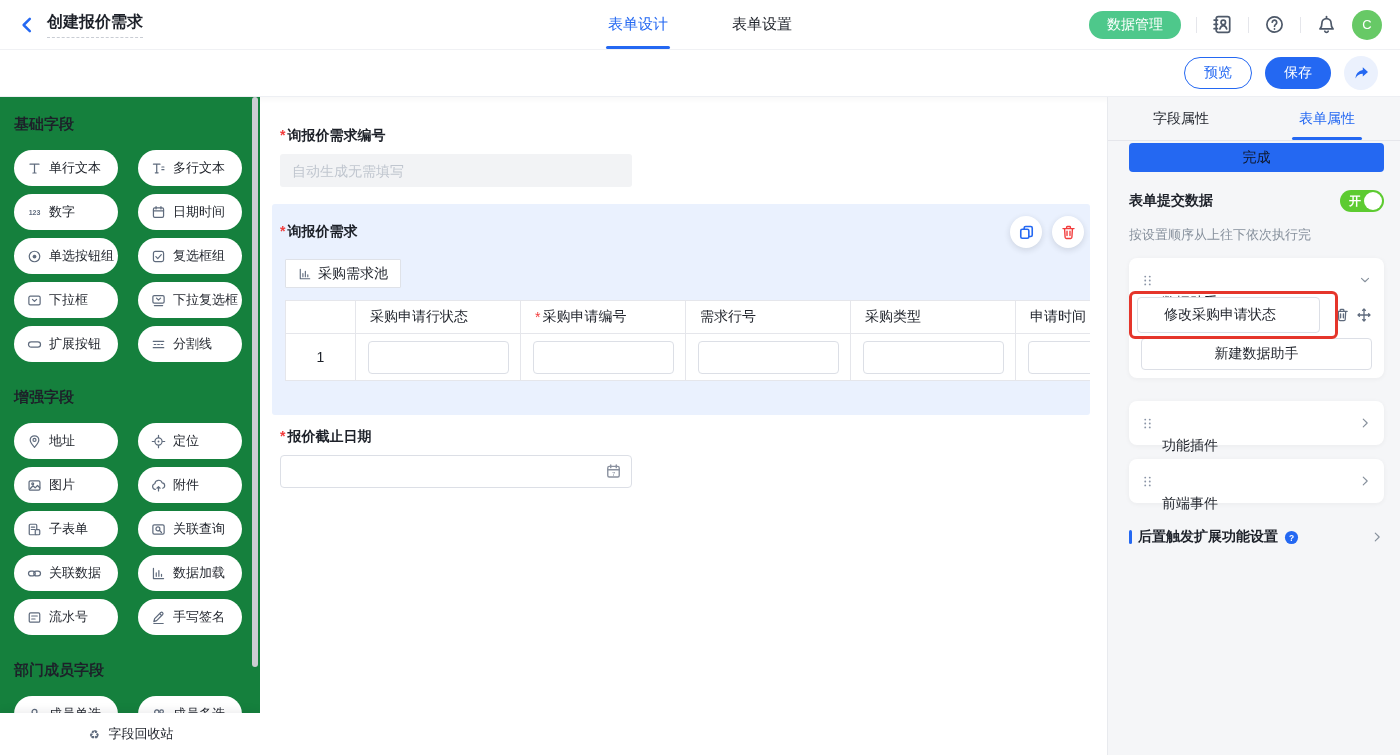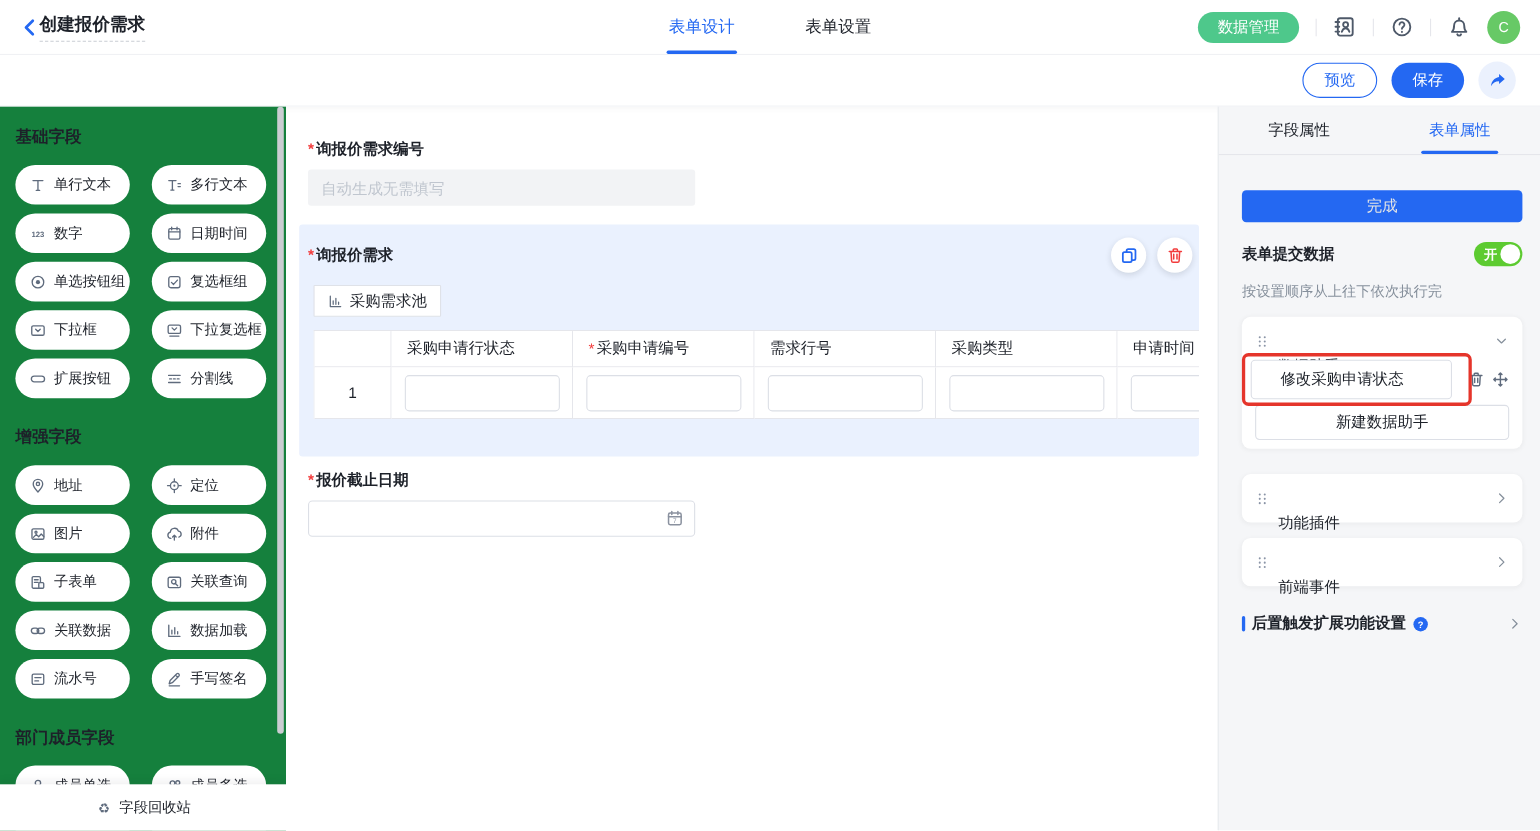--- a/index.html
+++ b/index.html
@@ -7,21 +7,21 @@
   body { font-family:"Liberation Sans","DejaVu Sans",sans-serif; color:#1d2129; background:#fff; }
   :root{
     --accent:#2468F2; --green-pill:#4EC88B; --green-toggle:#5DCB31;
     --red-annot:#E5352B; --red:#F23C3C; --border:#E5E6EB; --txt2:#5f6b7d;
   }
   svg{ width:100%; height:100%; display:block; }
   .ic{ display:inline-flex; flex:none; }
 
   
   .topbar{ height:50px; background:#fff; border-bottom:1px solid #f0f1f4; display:flex; align-items:center; padding:0 18px; position:relative; }
-  .tb-left{ display:flex; align-items:center; }
+  .tb-left{ display:flex; align-items:center; gap:11px; }
   .back{ width:18px; height:18px; color:var(--accent); cursor:pointer; }
   .tb-title{ font-size:16px; font-weight:700; padding-bottom:4px; border-bottom:1px dashed #c9cdd4; cursor:text; }
   .tb-tabs{ position:absolute; left:50%; transform:translateX(-50%); height:100%; display:flex; gap:64px; }
   .tb-tab{ height:100%; display:flex; align-items:center; font-size:15px; color:#1d2129; position:relative; cursor:pointer; }
   .tb-tab.active{ color:var(--accent); }
   .tb-tab.active::after{ content:""; position:absolute; left:50%; transform:translateX(-50%); bottom:0; width:64px; height:3px; background:var(--accent); border-radius:2px; }
   .tb-right{ margin-left:auto; display:flex; align-items:center; gap:15px; }
   .pill-green{ height:28px; padding:0 18px; border-radius:14px; background:var(--green-pill); color:#fff; font-size:14px; border:none; cursor:pointer; }
   .sep{ width:1px; height:16px; background:var(--border); }
   .tb-ic{ width:21px; height:21px; color:#4e5969; cursor:pointer; }
@@ -79,21 +79,21 @@
   .date-wrap{ position:relative; width:352px; margin-left:20px; }
   .date-input{ width:100%; height:33px; border:1px solid #dcdfe6; border-radius:4px; background:#fff; padding:0 34px 0 12px; font-size:14px; outline:none; }
   .date-ic{ position:absolute; right:10px; top:8px; width:17px; height:17px; color:#8a919f; cursor:pointer; }
 
   
   .panel{ width:293px; flex:none; background:#f5f6f8; border-left:1px solid #e8eaee; padding:0 16px 0 21px; }
   .pn-tabs{ height:44px; display:flex; margin:0 -16px 0 -21px; border-bottom:1px solid var(--border); }
   .pn-tab{ flex:1; display:flex; align-items:center; justify-content:center; font-size:14px; position:relative; cursor:pointer; }
   .pn-tab.active{ color:var(--accent); }
   .pn-tab.active::after{ content:""; position:absolute; bottom:0; left:50%; transform:translateX(-50%); width:70px; height:3px; background:var(--accent); border-radius:2px; }
-  .btn-done{ margin-top:32px; width:100%; height:29px; background:var(--accent); color:#e5e5e5; border:none; border-radius:4px; font-size:14px; cursor:pointer; }
+  .btn-done{ margin-top:2px; width:100%; height:29px; background:var(--accent); color:#0f172a; border:none; border-radius:4px; font-size:14px; cursor:pointer; }
   .pn-row{ margin-top:18px; display:flex; align-items:center; }
   .pn-row .lbl{ font-size:14px; font-weight:700; }
   .toggle{ margin-left:auto; width:44px; height:22px; border-radius:11px; background:var(--green-toggle); position:relative; color:#fff; font-size:12px; font-weight:700; line-height:22px; padding-left:9px; cursor:pointer; }
   .knob{ position:absolute; right:2px; top:2px; width:18px; height:18px; border-radius:50%; background:#fff; }
   .pn-hint{ margin-top:14px; font-size:13px; color:#86909c; }
   .card{ margin-top:14px; background:#fff; border-radius:8px; box-shadow:0 1px 5px rgba(31,35,41,.05); padding:13px 12px 8px; }
   .card.simple{ padding:13px 12px; margin-top:23px; }
   .card.simple2{ padding:13px 12px; margin-top:14px; }
   .card-head{ display:flex; align-items:center; gap:8px; height:18px; }
   .drag{ width:13px; height:13px; color:#8a94a6; cursor:grab; }

